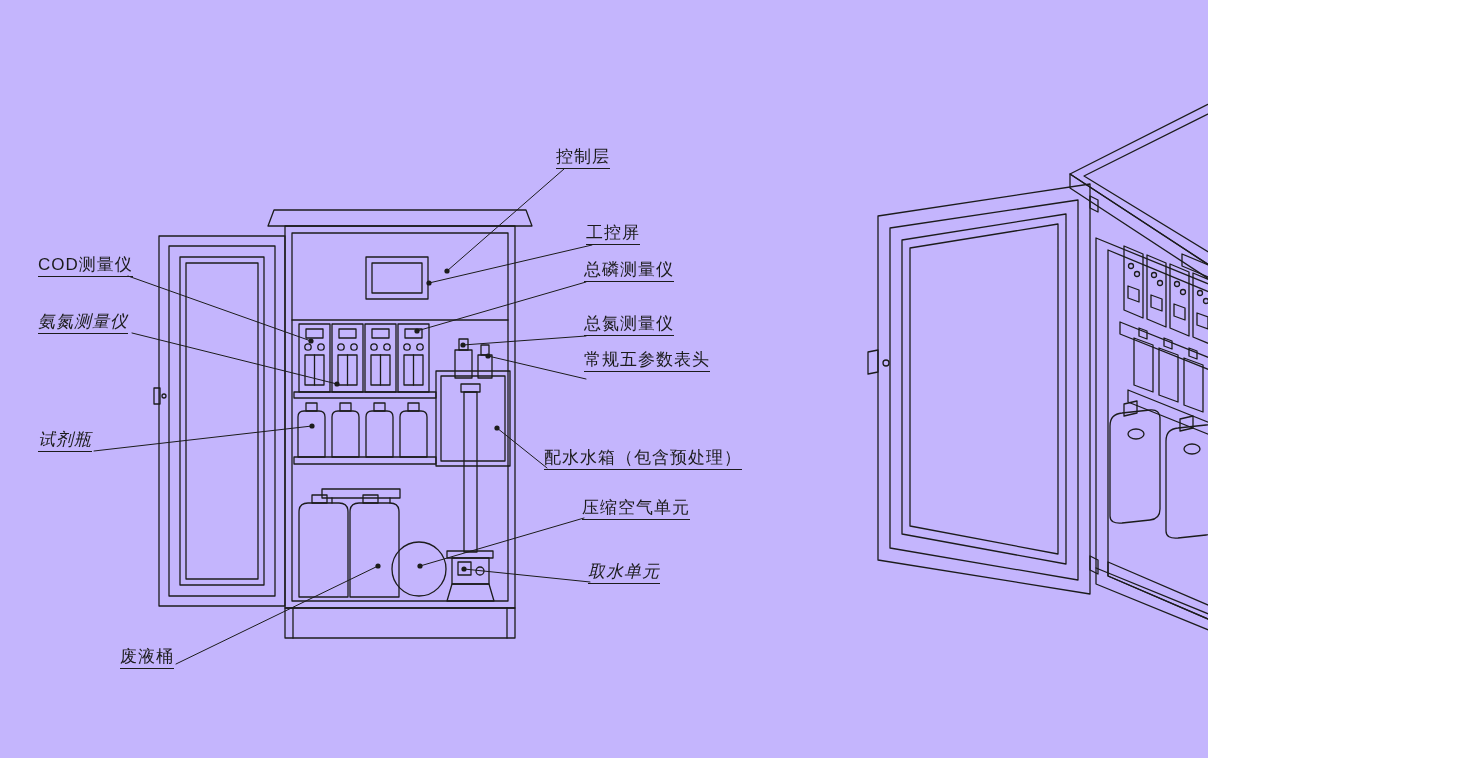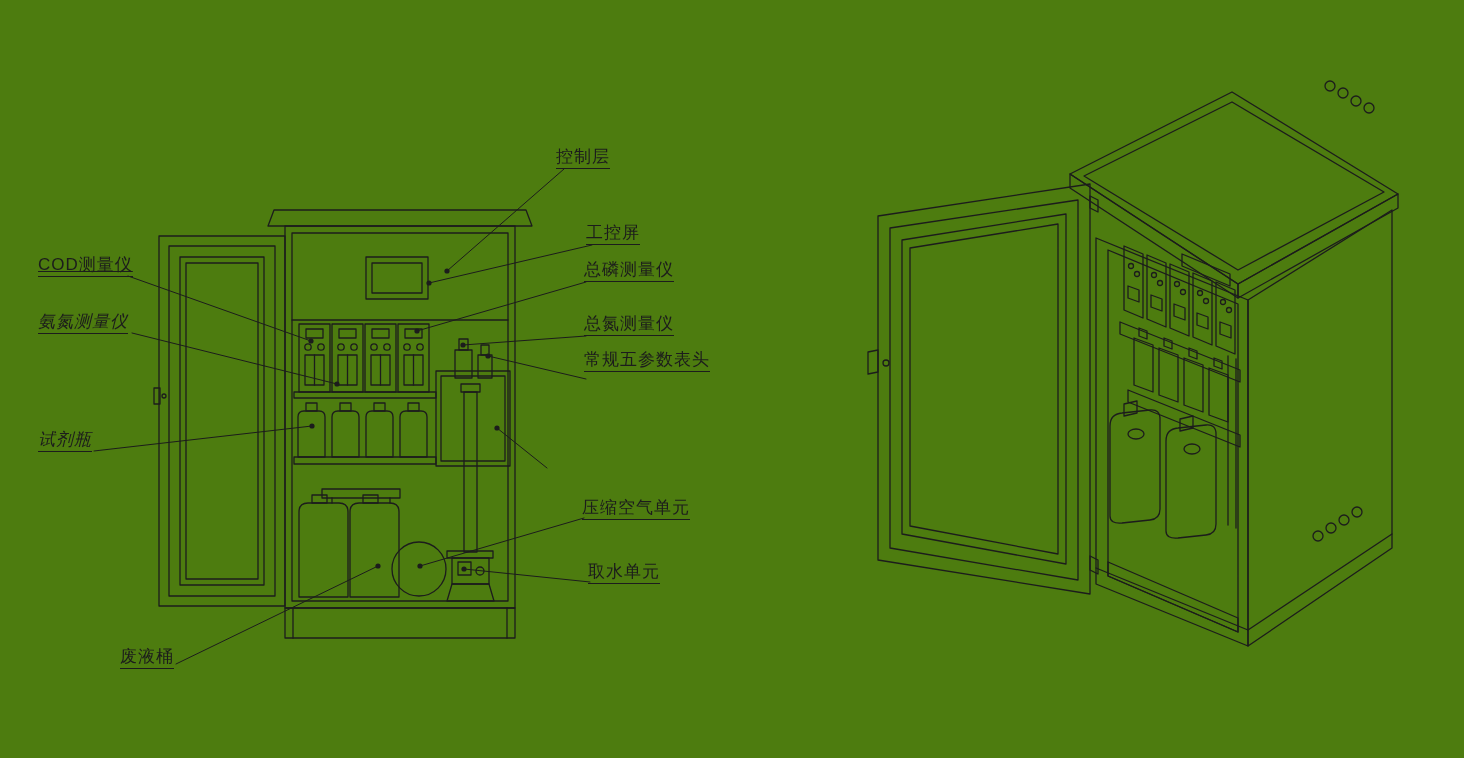--- a/index.html
+++ b/index.html
@@ -1,17 +1,17 @@
 <!DOCTYPE html>
 <html><head>
 <meta charset="utf-8">
 <style>
   * { margin:0; padding:0; box-sizing:border-box; }
   html,body { background:#ffffff; font-family:"Liberation Sans","DejaVu Sans",sans-serif; }
-  .canvas { position:relative; width:1464px; height:758px; background:#4d7c0f; overflow:hidden; }
+  .canvas { position:relative; width:1208px; height:758px; background:#c4b5fd; overflow:hidden; }
   .canvas > svg { position:absolute; left:0; top:0; }
   svg g { stroke:#1c1c1c; fill:none; stroke-width:1.3; stroke-linejoin:round; stroke-linecap:round; }
   svg g.thin { stroke-width:1; }
   svg g.dots circle { fill:#1c1c1c; stroke:none; }
   .lbl {
     position:absolute;
     font-size:17px;
     line-height:21px;
     color:#1c1c1c;
     border-bottom:1px solid #1c1c1c;
@@ -256,20 +256,21 @@
       <circle cx="420" cy="566" r="2.6"></circle>
       <circle cx="464" cy="569" r="2.6"></circle>
     </g>
   </svg>
 
   <div class="lbl" style="left:556px; top:146px;">控制层</div>
   <div class="lbl" style="left:586px; top:222px;text-align:center;">工控屏</div>
   <div class="lbl" style="left:584px; top:259px;">总磷测量仪</div>
   <div class="lbl" style="left:584px; top:313px;text-align:center;">总氮测量仪</div>
   <div class="lbl" style="left:584px; top:349px;">常规五参数表头</div>
+  <div class="lbl" style="left:544px; top:447px;">配水水箱（包含预处理）</div>
   <div class="lbl" style="left:582px; top:497px;">压缩空气单元</div>
-  <div class="lbl" style="left:588px; top:561px;">取水单元</div>
-  <div class="lbl" style="left:38px;  top:254px;text-decoration:underline;">COD测量仪</div>
+  <div class="lbl" style="left:588px; top:561px;font-style:italic;">取水单元</div>
+  <div class="lbl" style="left:38px;  top:254px;">COD测量仪</div>
   <div class="lbl" style="left:38px;  top:311px;font-style:italic;">氨氮测量仪</div>
   <div class="lbl" style="left:38px;  top:429px;font-style:italic;">试剂瓶</div>
   <div class="lbl" style="left:120px; top:646px;">废液桶</div>
 
 </div>
 
 </body></html>

